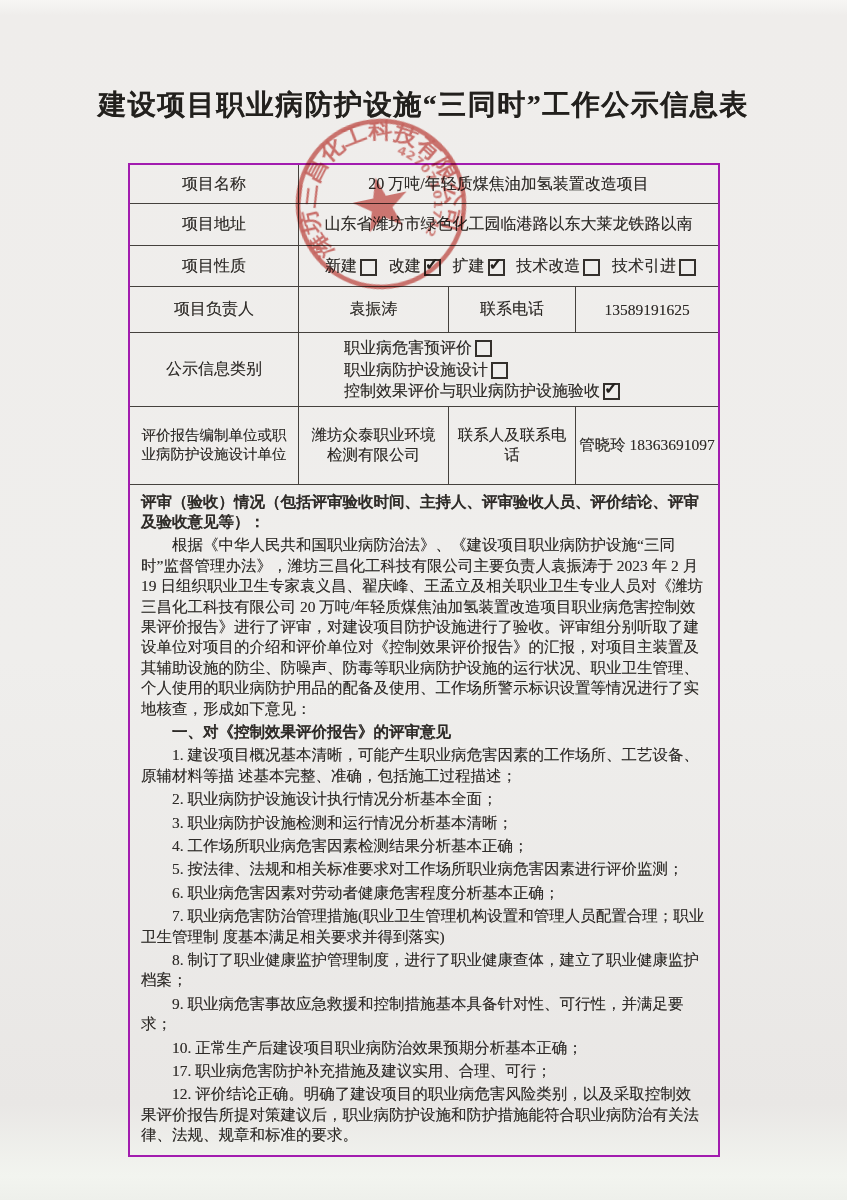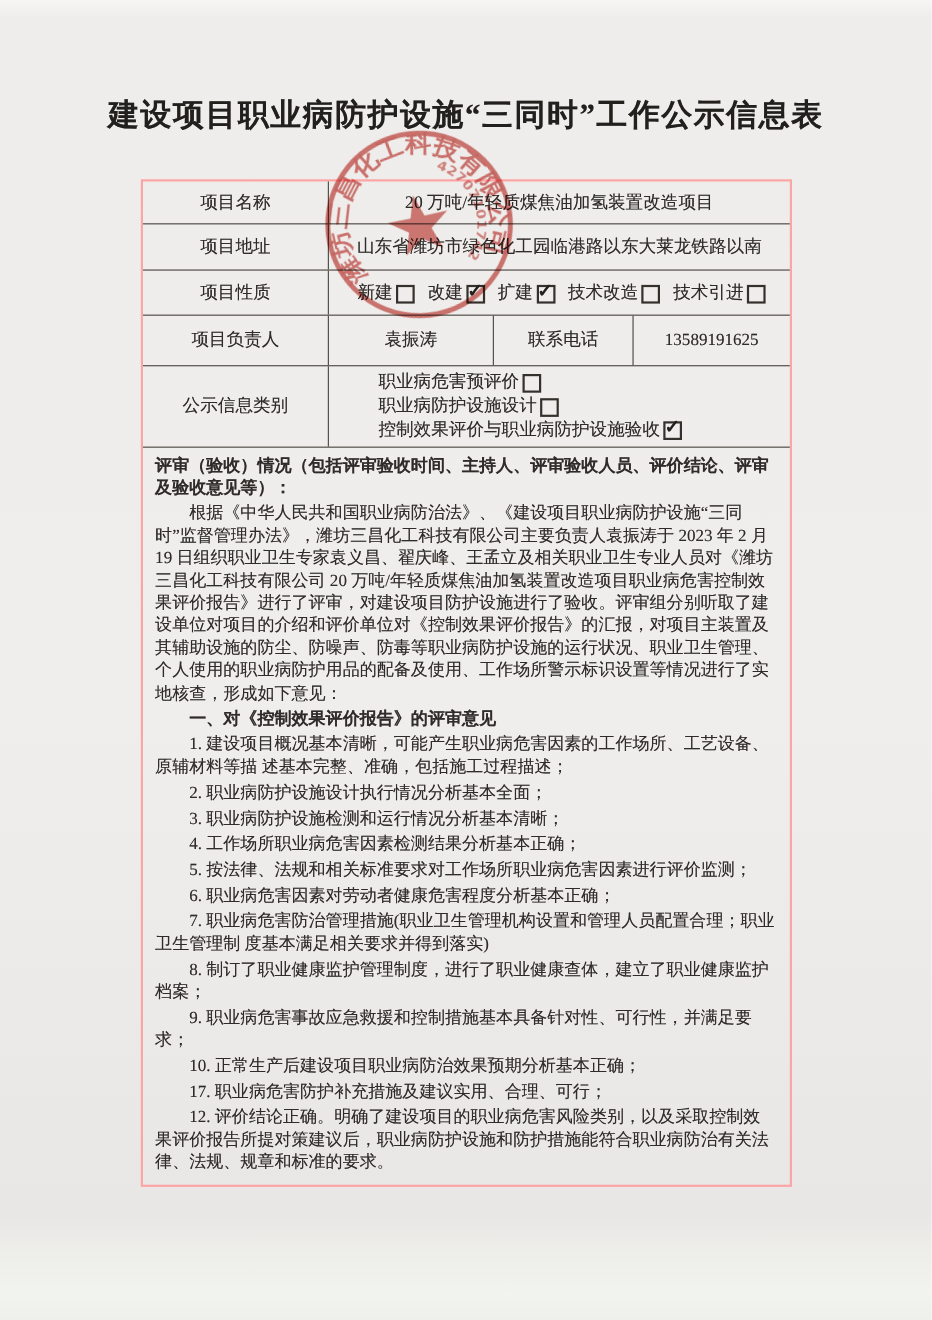--- a/index.html
+++ b/index.html
@@ -11,21 +11,21 @@
   }
   .page{position:absolute;inset:0;}
   .title{
     position:absolute;left:0;top:86px;width:847px;text-align:center;
     font-size:28px;font-weight:700;letter-spacing:1.5px;color:#22201d;
     text-shadow:0 0 .6px rgba(40,35,30,.55);
   }
   
   .tbl{
     position:absolute;left:128px;top:163px;width:592px;
-    border:2px solid #fca5a5;box-sizing:border-box;
+    border:2px solid #a21caf;box-sizing:border-box;
     font-size:16px;
     text-shadow:0 0 .5px rgba(50,45,40,.45);
   }
   .tr{display:flex;border-bottom:1.5px solid #45413d;}
   .tr:last-child{border-bottom:none;}
   .td{border-right:1.5px solid #45413d;box-sizing:border-box;
       display:flex;align-items:center;justify-content:center;}
   .td:last-child{border-right:none;}
   .lab{width:169px;text-align:center;flex:none;padding:2px 6px;}
   .val{flex:1;text-align:center;padding:2px 4px;}
@@ -126,20 +126,26 @@
             <span>职业病防护设施设计</span>
             <span class="cb"></span>
           </span>
         <span class="pub-line">
             <span>控制效果评价与职业病防护设施验收</span>
             <span class="cb checked"></span>
           </span>
       </div>
     </div>
 
+    <div class="tr r6">
+      <div class="td lab">评价报告编制单位或职业病防护设施设计单位</div>
+      <div class="td c2">潍坊众泰职业环境检测有限公司</div>
+      <div class="td c3">联系人及联系电话</div>
+      <div class="td c4">管晓玲 18363691097</div>
+    </div>
 
     <div class="tr r7">
       <div class="review">
         <p class="hdr">评审（验收）情况（包括评审验收时间、主持人、评审验收人员、评价结论、评审及验收意见等）：</p>
         <p>根据《中华人民共和国职业病防治法》、《建设项目职业病防护设施“三同时”监督管理办法》，潍坊三昌化工科技有限公司主要负责人袁振涛于 2023 年 2 月 19 日组织职业卫生专家袁义昌、翟庆峰、王孟立及相关职业卫生专业人员对《潍坊三昌化工科技有限公司 20 万吨/年轻质煤焦油加氢装置改造项目职业病危害控制效果评价报告》进行了评审，对建设项目防护设施进行了验收。评审组分别听取了建设单位对项目的介绍和评价单位对《控制效果评价报告》的汇报，对项目主装置及其辅助设施的防尘、防噪声、防毒等职业病防护设施的运行状况、职业卫生管理、个人使用的职业病防护用品的配备及使用、工作场所警示标识设置等情况进行了实地核查，形成如下意见：</p>
         <p class="sec">一、对《控制效果评价报告》的评审意见</p>
         <p>1. 建设项目概况基本清晰，可能产生职业病危害因素的工作场所、工艺设备、原辅材料等描 述基本完整、准确，包括施工过程描述；</p>
         <p>2. 职业病防护设施设计执行情况分析基本全面；</p>
         <p>3. 职业病防护设施检测和运行情况分析基本清晰；</p>
         <p>4. 工作场所职业病危害因素检测结果分析基本正确；</p>

